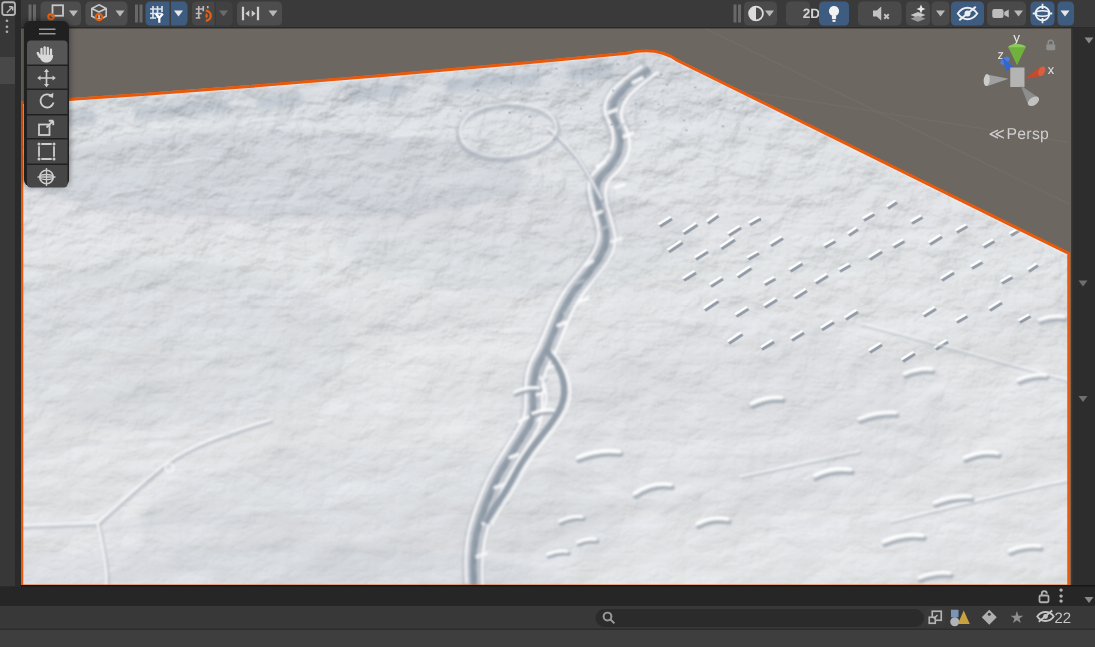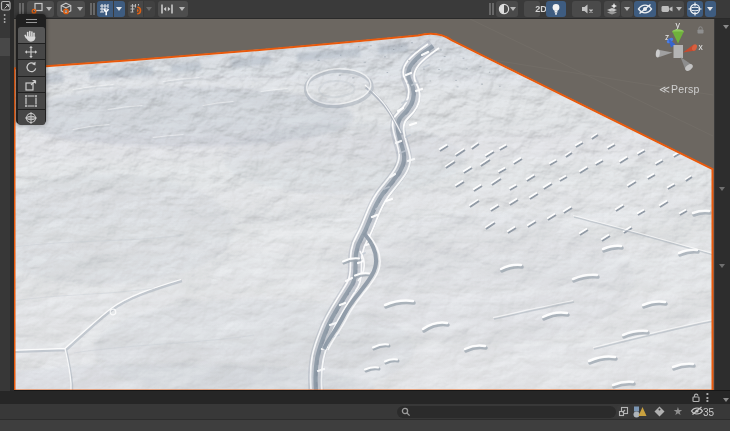--- a/index.html
+++ b/index.html
@@ -506,16 +506,16 @@
   <svg width="14" height="13" style="position:absolute;left:653px;top:1px">
     <path d="M6.5 1.5 L11.5 6.5 L6.5 11.5 L1.5 6.5 Z" fill="#b0b0b0"></path>
     <circle cx="6.5" cy="4.5" r="1" fill="#383838"></circle>
   </svg>
   <div style="position:absolute;left:673px;top:0.5px;color:#8f8f8f;font-size:11px;">★</div>
   <svg width="14" height="13" style="position:absolute;left:690px;top:1px">
     <path d="M1.5 6 C3 3.8 5 3 7 3 C9 3 11 3.8 12.5 6 C11 8.2 9 9 7 9 C5 9 3 8.2 1.5 6 Z" fill="none" stroke="#c6c6c6" stroke-width="1.2"></path>
     <circle cx="7" cy="6" r="1.6" fill="#c6c6c6"></circle>
     <path d="M2.5 9.5 L11.5 2" stroke="#c6c6c6" stroke-width="1.2"></path>
   </svg>
-  <div style="position:absolute;left:703px;top:2.5px;color:#c8c8c8;font-size:10px;">35</div>
+  <div style="position:absolute;left:703px;top:2.5px;color:#c8c8c8;font-size:10px;">22</div>
 </div>
 <div class="abs" style="left:0;top:418.5px;width:730px;height:1px;background:#2c2c2c;"></div>
 <div class="abs" style="left:0;top:419.5px;width:730px;height:11.5px;background:#3e3e3e;"></div>
 
 </body></html>

